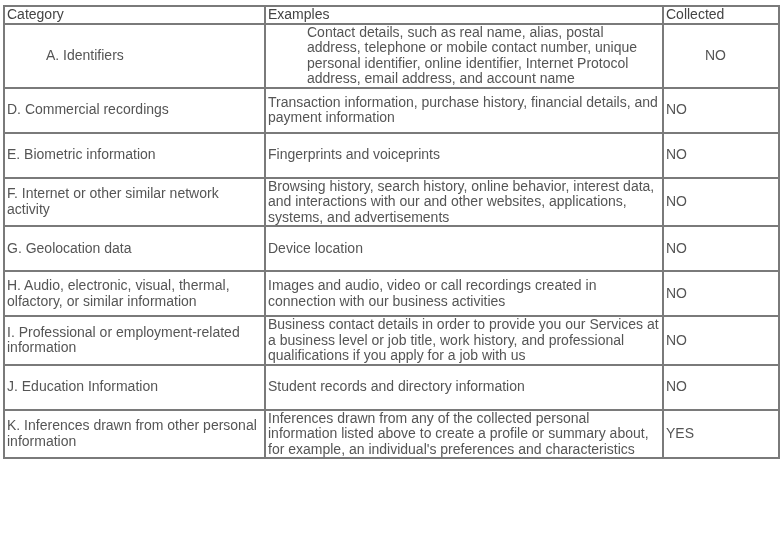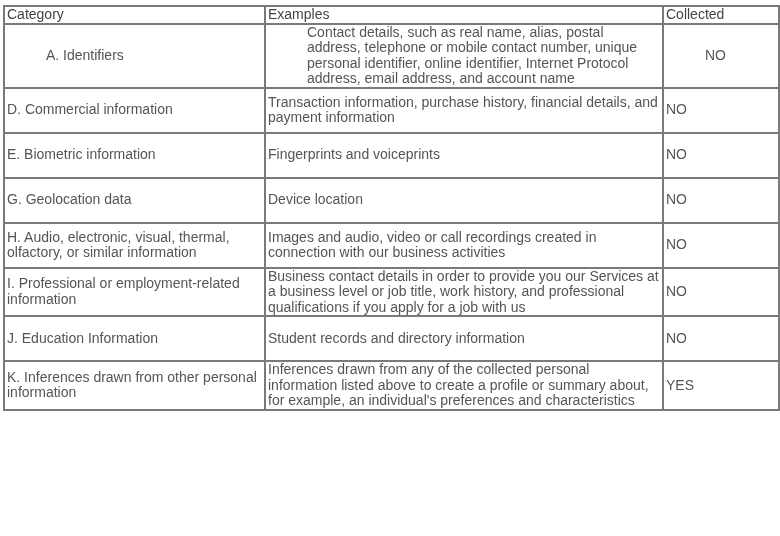--- a/index.html
+++ b/index.html
@@ -61,27 +61,32 @@
         <th class="collected-col">Collected</th>
       </tr>
     </thead>
     <tbody>
       <tr class="row first">
         <td>A. Identifiers</td>
         <td>Contact details, such as real name, alias, postal address, telephone or mobile contact number, unique personal identifier, online identifier, Internet Protocol address, email address, and account name</td>
         <td class="collected-col">NO</td>
       </tr>
       <tr class="row">
-        <td>D. Commercial information</td>
+        <td>D. Commercial recordings</td>
         <td>Transaction information, purchase history, financial details, and payment information</td>
         <td class="collected-col">NO</td>
       </tr>
       <tr class="row">
         <td>E. Biometric information</td>
         <td>Fingerprints and voiceprints</td>
+        <td class="collected-col">NO</td>
+      </tr>
+      <tr class="row">
+        <td>F. Internet or other similar network activity</td>
+        <td>Browsing history, search history, online behavior, interest data, and interactions with our and other websites, applications, systems, and advertisements</td>
         <td class="collected-col">NO</td>
       </tr>
       <tr class="row">
         <td>G. Geolocation data</td>
         <td>Device location</td>
         <td class="collected-col">NO</td>
       </tr>
       <tr class="row">
         <td>H. Audio, electronic, visual, thermal, olfactory, or similar information</td>
         <td>Images and audio, video or call recordings created in connection with our business activities</td>

